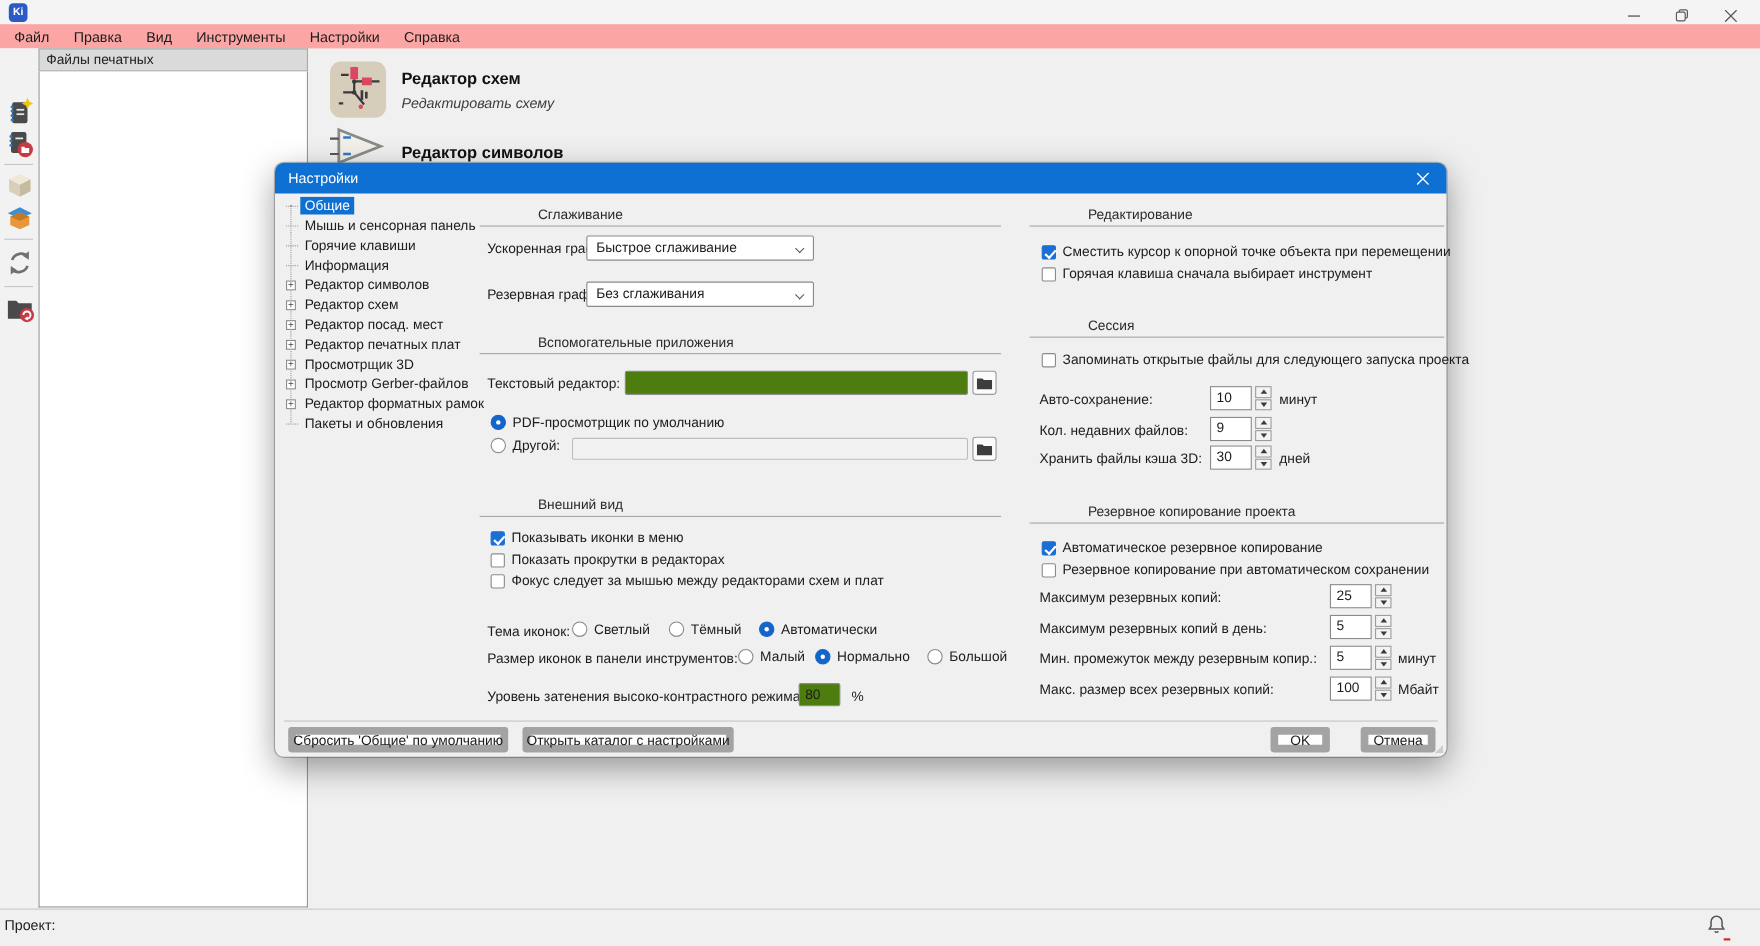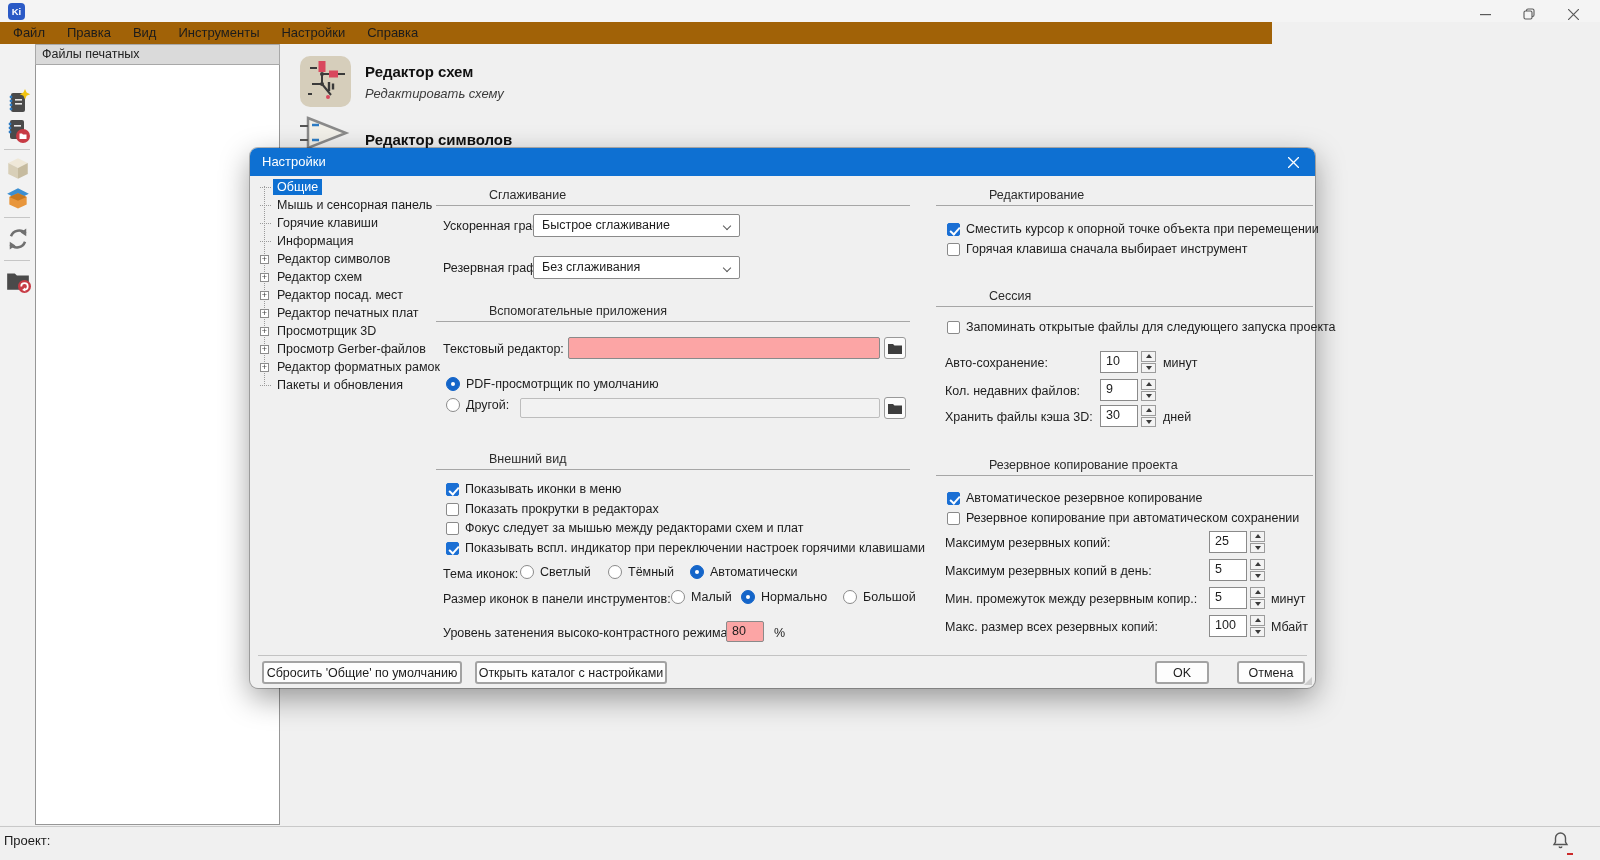--- a/index.html
+++ b/index.html
@@ -6,21 +6,21 @@
   html,body { width:1600px; height:860px; overflow:hidden; }
   body { font-family:"Liberation Sans", sans-serif; background:#f0f0f0; color:#1c1c1c; font-size:13px; }
   .abs { position:absolute; }
 
   
   #titlebar { left:0; top:0; width:1600px; height:22px; background:#f4f4f4; }
   #app-logo { left:8px; top:3px; width:17px; height:17px; background:#2b5ac6; border-radius:4px; color:#fff;
               font-size:9.5px; font-weight:bold; text-align:center; line-height:17px; }
   #app-title { left:32px; top:4px; font-size:10px; color:#4a4a4a;margin-top:28px; }
   .winbtn { top:0; width:44px; height:28px; display:flex; align-items:center; justify-content:center; color:#5a5a5a; }
-  #menubar { left:0; top:22px; width:1272px; height:22px; background:#a16207; display:flex; padding-left:2px; }
+  #menubar { left:0; top:22px; width:1600px; height:22px; background:#fca5a5; display:flex; padding-left:2px;align-items:center; }
   .menu-item { padding:3px 11px; font-size:13px; color:#1c1c1c; }
 
   
   #left-toolbar { left:0; top:44px; width:35px; height:781px; background:#f2f2f2; }
   .tbicon { left:5px; width:26px; height:26px; }
   .tbsep { left:4px; width:26px; height:1px; background:#c6c6c6; }
 
   
   #proj-header { left:35px; top:44px; width:245px; height:21px; background:#dadada; border:1px solid #a8a8a8;
                  font-size:12.5px; padding:2px 6px; color:#222; }
@@ -53,40 +53,40 @@
   .titem .tl { padding:1px 4px; white-space:nowrap; }
   .titem .tl.sel { background:#0e70d2; color:#fff; }
 
   
   .sect-hdr { font-size:12.5px; color:#2b2b2b;margin-left:44px; }
   .sect-rule { height:1px; background:#a6a6a6; }
   .combo { background:#fff; border:1px solid #8a8a8a; border-radius:2px; height:23px; font-size:12.5px;
            line-height:21px; padding:0 22px 0 8px; }
   .combo .chev { position:absolute; right:9px; top:8px; width:6px; height:6px;
                  border-right:1.4px solid #5a5a5a; border-bottom:1.4px solid #5a5a5a; transform:rotate(45deg); }
-  .tinput { background:#fca5a5; border:1px solid #8a8a8a; border-radius:2px; height:22px; font-size:12.5px; padding:2px 5px; }
+  .tinput { background:#4d7c0f; border:1px solid #8a8a8a; border-radius:2px; height:22px; font-size:12.5px; padding:2px 5px; }
   .tinput.disabled { background:#f2f2f2; border-color:#bdbdbd; }
   .fbtn { width:22px; height:22px; border:1px solid #999; border-radius:3px; background:#fbfbfb;
           display:flex; align-items:center; justify-content:center; }
   .chkrow { display:flex; align-items:center; gap:6px; font-size:12.5px; white-space:nowrap; }
   .cb { width:13px; height:13px; border:1px solid #8a8a8a; border-radius:2px; background:#fff; position:relative; flex:none; }
   .cb.on { background:#1a6fd4; border-color:#1a6fd4; }
   .cb.on::after { content:""; position:absolute; left:4px; top:1px; width:4px; height:8px;
                   border:solid #fff; border-width:0 2px 2px 0; transform:rotate(42deg); }
   .rad { width:14px; height:14px; border:1px solid #8a8a8a; border-radius:50%; background:#fff; position:relative; flex:none; }
   .rad.on { background:#1465c9; border-color:#1465c9; }
   .rad.on::after { content:""; position:absolute; left:4px; top:4px; width:4px; height:4px; border-radius:50%; background:#fff; }
   .flabel { font-size:12.5px; white-space:nowrap; }
   .spinbox { width:38px; height:22px; background:#fff; border:1px solid #8a8a8a; font-size:12.5px; padding:2px 5px; }
   .spinbtns { width:15px; height:22px; display:flex; flex-direction:column; gap:1px; }
   .sb { flex:1; border:1px solid #9c9c9c; background:#f3f3f3; position:relative; }
   .sb::after { content:""; position:absolute; left:50%; top:50%; transform:translate(-50%,-50%); }
   .sb.up::after { border-left:3px solid transparent; border-right:3px solid transparent; border-bottom:4px solid #3a3a3a; }
   .sb.dn::after { border-left:3px solid transparent; border-right:3px solid transparent; border-top:4px solid #3a3a3a; }
-  .btn { height:23px; border:2px solid #a3a3a3; border-radius:3px; background:#fdfdfd; font-size:12.5px;
+  .btn { height:23px; border:7px solid #a3a3a3; border-radius:3px; background:#fdfdfd; font-size:12.5px;
          display:flex; align-items:center; justify-content:center; white-space:nowrap; }
   #dlg-grip { right:3px; bottom:3px; width:8px; height:8px;
               background:#b5b5b5; clip-path:polygon(100% 0,100% 100%,0 100%); opacity:.6; }
 </style>
 </head>
 <body>
 
 <div class="abs" id="titlebar">
   <div class="abs" id="app-logo">Ki</div>
   <div class="abs" id="app-title">KiCad 8.0</div>
@@ -320,24 +320,20 @@
       <span>Показывать иконки в меню</span>
   </div>
   <div class="abs chkrow" style="left:196px; top:354px">
     <span class="cb"></span>
       <span>Показать прокрутки в редакторах</span>
   </div>
   <div class="abs chkrow" style="left:196px; top:373px">
     <span class="cb"></span>
       <span>Фокус следует за мышью между редакторами схем и плат</span>
   </div>
-  <div class="abs chkrow" style="left:196px; top:393px">
-    <span class="cb on"></span>
-      <span>Показывать вспл. индикатор при переключении настроек горячими клавишами</span>
-  </div>
 
   <div class="abs flabel" style="left:193px; top:419px">Тема иконок:</div>
   <div class="abs chkrow" style="left:270px; top:417px">
     <span class="rad"></span>
       <span>Светлый</span>
   </div>
   <div class="abs chkrow" style="left:358px; top:417px">
     <span class="rad"></span>
       <span>Тёмный</span>
   </div>

